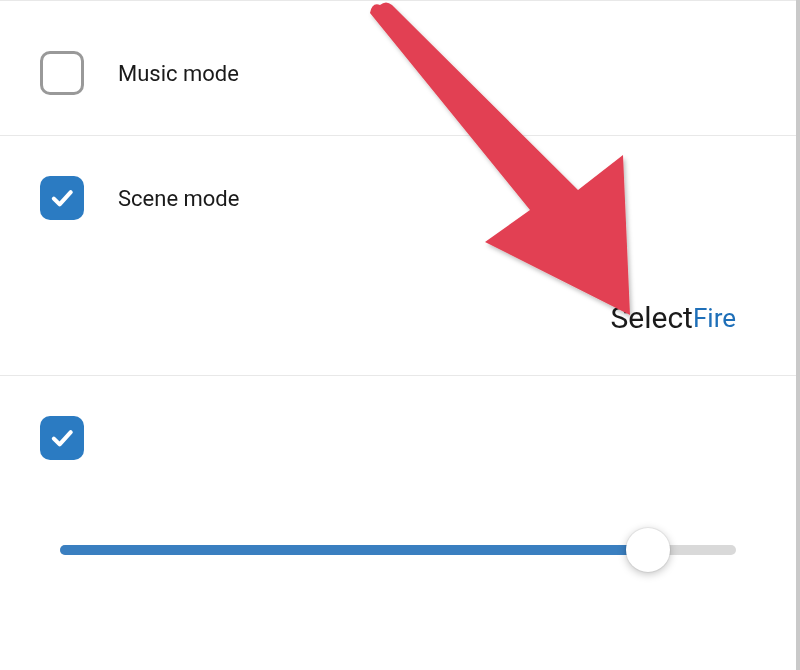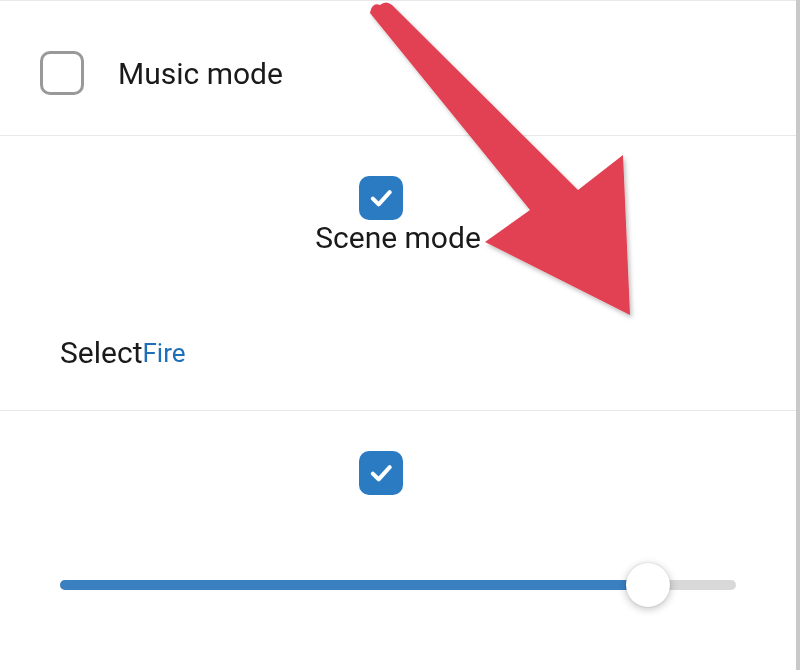--- a/index.html
+++ b/index.html
@@ -25,21 +25,20 @@
       align-items: center;
       padding: 40px 40px;
       border-bottom: 1px solid #e8e8e8;
     }
     .row.first {
       padding-top: 50px;
       border-top: 1px solid #e8e8e8;
     }
     .row.no-border {
       border-bottom: none;
-      flex-direction: column;
     }
     .checkbox {
       width: 44px;
       height: 44px;
       border-radius: 10px;
       display: flex;
       align-items: center;
       justify-content: center;
       flex-shrink: 0;
       margin-right: 34px;
@@ -51,28 +50,28 @@
     }
     .checkbox.checked {
       background: #2b7bc2;
       border: none;
     }
     .checkbox.checked svg {
       width: 28px;
       height: 28px;
     }
     .label {
-      font-size: 30px;
+      font-size: 22px;
       color: #1a1a1a;
       font-weight: 400;
     }
     .select-row {
       display: flex;
       align-items: center;
-      justify-content: flex-start;
+      justify-content: flex-end;
       padding: 40px 60px 40px 60px;
       border-bottom: 1px solid #e8e8e8;
       cursor: pointer;
     }
     .select-label {
       font-size: 30px;
       color: #1a1a1a;
       font-weight: 400;
     }
     .select-value {

